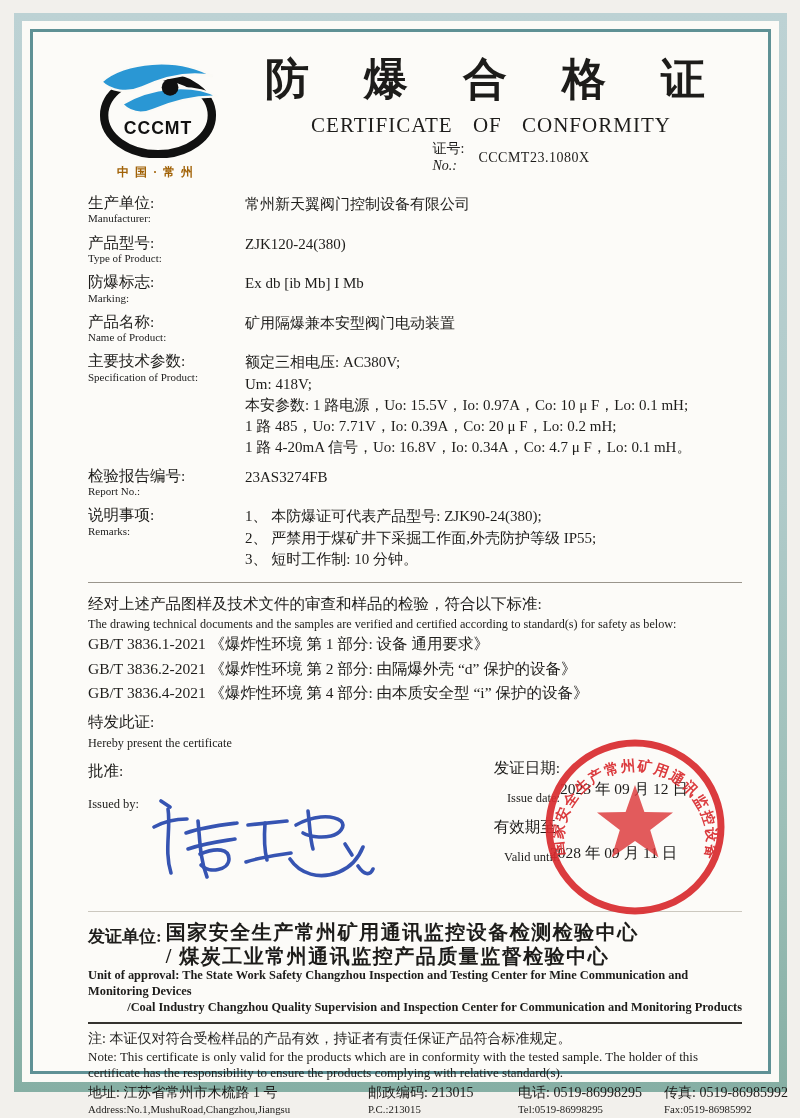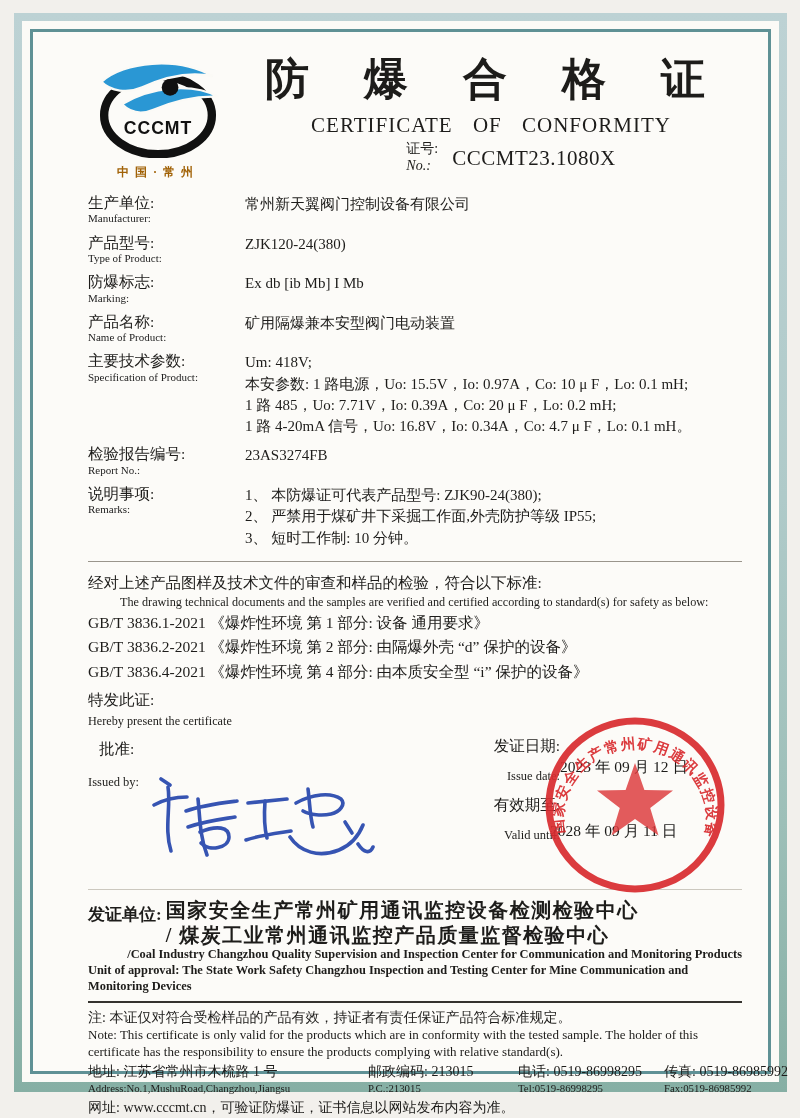--- a/index.html
+++ b/index.html
@@ -15,46 +15,46 @@
   .header{display:flex;}
   .logo-wrap{width:152px;flex:0 0 152px;padding-top:10px;}
   .logo-sub{font-size:12px;letter-spacing:6px;color:#a16207;text-align:center;width:140px;margin-top:2px;font-weight:bold;}
   .titles{flex:1;text-align:center;padding-top:6px;}
   .title-cn{font-size:44px;font-weight:bold;letter-spacing:22px;white-space:nowrap;margin-left:10px;}
   .title-en{font-size:21px;letter-spacing:1px;word-spacing:14px;margin-top:4px;}
   .certno-row{display:flex;justify-content:center;margin-top:2px;margin-left:40px;}
   .certno-labels{text-align:left;}
   .certno-cn{font-size:14px;}
   .certno-en{font-size:14px;font-style:italic;}
-  .certno-value{font-size:21px;margin-left:14px;align-self:center;padding-top:2px;letter-spacing:.5px;}
+  .certno-value{font-size:14px;margin-left:14px;align-self:center;padding-top:2px;letter-spacing:.5px;}
 
   
   .fields{margin-top:12px;}
   .field-row{display:flex;margin-bottom:7px;}
   .field-label{width:157px;flex:0 0 157px;}
   .lab-cn{font-size:15.5px;line-height:1.25;}
   .lab-en{font-size:11px;line-height:1.2;color:#222;}
   .field-value{font-size:15px;line-height:1.42;padding-top:1px;}
   .field-value div{white-space:nowrap;}
 
   .divider1{border-top:1px solid #9a958c;margin-top:12px;}
   .divider-faint{border-top:1px solid #ccc8bf;}
   .divider-dark{border-top:2px solid #35332f;margin-top:6px;}
 
   
   .standards{padding-top:10px;}
   .std-intro-cn{font-size:15.5px;line-height:1.45;}
-  .std-intro-en{font-size:12.2px;line-height:1.35;margin-left:32px;}
+  .std-intro-en{font-size:12.2px;line-height:1.35;}
   .std-item{font-size:15.5px;line-height:1.58;}
   .std-issue-cn{font-size:15.5px;margin-top:6px;}
   .std-issue-en{font-size:12.2px;margin-top:3px;}
 
   
   .approval{position:relative;height:158px;margin-top:2px;}
-  .appr-cn{position:absolute;left:11px;top:8px;font-size:15.5px;}
+  .appr-cn{position:absolute;left:0;top:8px;font-size:15.5px;}
   .appr-en{position:absolute;left:0;top:44px;font-size:12.5px;}
   .signature{position:absolute;left:52px;top:34px;}
   .date-labels{position:absolute;left:330px;top:5px;width:142px;text-align:right;}
   .dl-cn{font-size:15.5px;}
   .dl-en{font-size:12.5px;}
   .dl-issue-cn{margin-top:0;}
   .dl-issue-en{margin-top:12px;}
   .dl-valid-cn{margin-top:11px;}
   .dl-valid-en{margin-top:12px;}
   .date-val{position:absolute;font-size:15.5px;white-space:nowrap;z-index:2;}
@@ -155,20 +155,21 @@
           <div>矿用隔爆兼本安型阀门电动装置</div>
         </div>
       </div>
 
       <div class="field-row">
         <div class="field-label">
           <div class="lab-cn">主要技术参数:</div>
           <div class="lab-en">Specification of Product:</div>
         </div>
         <div class="field-value">
+          <div>额定三相电压: AC380V;</div>
           <div>Um: 418V;</div>
           <div>本安参数: 1 路电源，Uo: 15.5V，Io: 0.97A，Co: 10 μ F，Lo: 0.1 mH;</div>
           <div>1 路 485，Uo: 7.71V，Io: 0.39A，Co: 20 μ F，Lo: 0.2 mH;</div>
           <div>1 路 4-20mA 信号，Uo: 16.8V，Io: 0.34A，Co: 4.7 μ F，Lo: 0.1 mH。</div>
         </div>
       </div>
 
       <div class="field-row">
         <div class="field-label">
           <div class="lab-cn">检验报告编号:</div>
@@ -257,22 +258,22 @@
     <div class="divider-faint"></div>
 
     <div class="unit">
       <div class="unit-cn-row">
         <div class="unit-label">发证单位:</div>
         <div class="unit-names">
           <div class="unit-name">国家安全生产常州矿用通讯监控设备检测检验中心</div>
           <div class="unit-name">/ 煤炭工业常州通讯监控产品质量监督检验中心</div>
         </div>
       </div>
+      <div class="unit-en">Unit of approval: The State Work Safety Changzhou Inspection and Testing Center for Mine Communication and Monitoring Devices</div>
       <div class="unit-en unit-en-2">/Coal Industry Changzhou Quality Supervision and Inspection Center for Communication and Monitoring Products</div>
-      <div class="unit-en">Unit of approval: The State Work Safety Changzhou Inspection and Testing Center for Mine Communication and Monitoring Devices</div>
     </div>
 
     <div class="divider-dark"></div>
 
     <div class="footer">
       <div class="note-cn">注: 本证仅对符合受检样品的产品有效，持证者有责任保证产品符合标准规定。</div>
       <div class="note-en">Note:  This certificate is only valid for the products which are in conformity with the tested sample. The holder of this certificate has the responsibility to ensure the products complying with relative standard(s).</div>
 
       <div class="contact-grid">
         <div class="c-cn">地址: 江苏省常州市木梳路 1 号</div>

